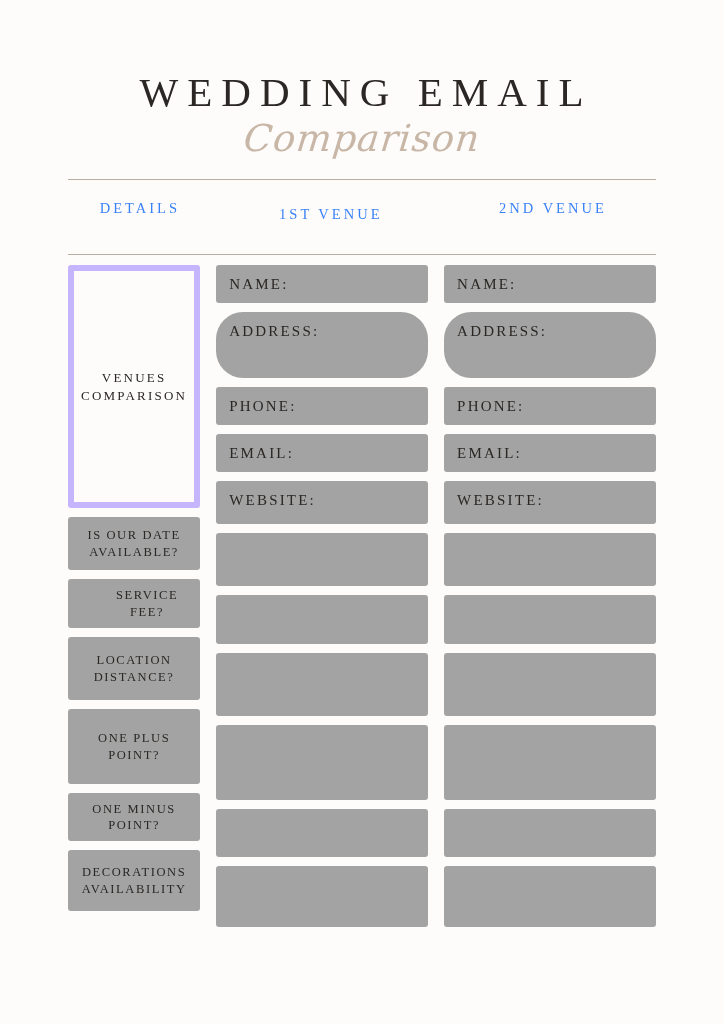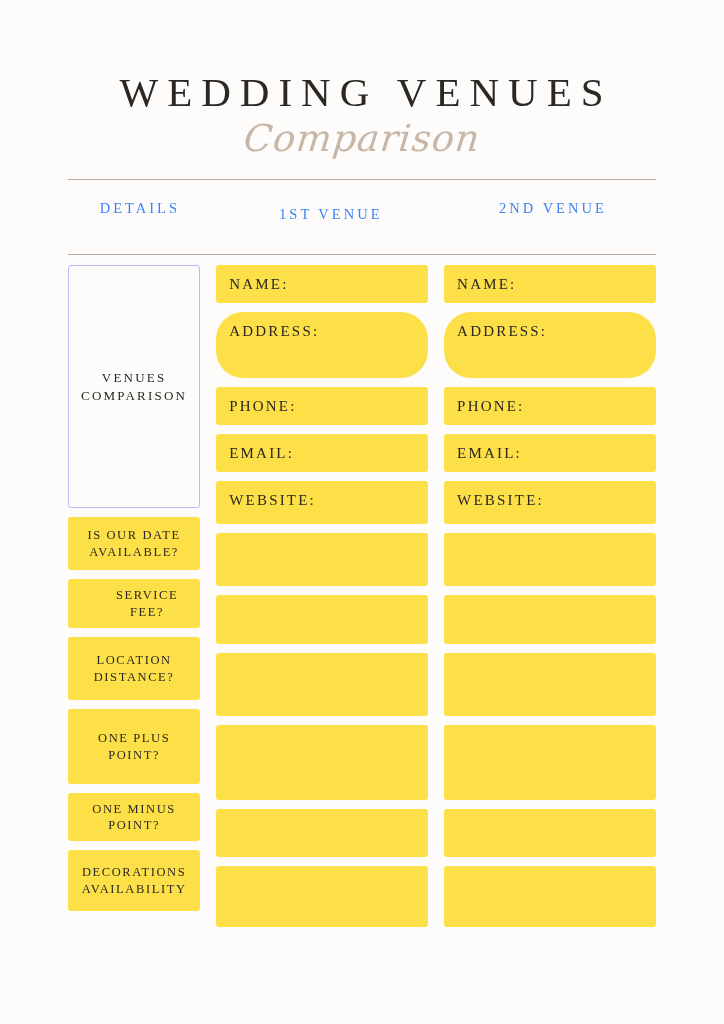--- a/index.html
+++ b/index.html
@@ -77,42 +77,42 @@
   }
   .col {
     display: flex;
     flex-direction: column;
   }
   .col.details { width: 136px; }
   .col.venue { width: 218px; margin-left: 16px; }
   .col.venue.second { margin-left: 16px; }
 
   .cell {
-    background: #fde047;
+    background: #a3a3a3;
     border-radius: 3px;
     margin-bottom: 9px;
     box-sizing: border-box;
   }
 
   .label-cell {
     display: flex;
     align-items: center;
     justify-content: center;
     text-align: center;
     font-size: 12.5px;
     letter-spacing: 1.6px;
     color: #2a2724;
     text-transform: uppercase;
     line-height: 1.35;
     padding: 4px 6px;
   }
 
   .big-label {
     background: #fdfcfa;
-    border: 1px solid #c4b5fd;
+    border: 6px solid #c4b5fd;
     height: 243px;
     font-size: 13px;
     letter-spacing: 2.2px;
   }
 
   .field-cell {
     display: flex;
     align-items: flex-start;
     padding: 11px 13px 0 13px;
     font-size: 15px;
@@ -135,21 +135,21 @@
   .h-row6 { height: 61px; }
 
   .blank-cell { }
 </style>
 </head>
 <body>
 
 <div class="page">
 
   <div class="header">
-    <div class="title">WEDDING VENUES</div>
+    <div class="title">WEDDING EMAIL</div>
     <div class="subtitle">Comparison</div>
   </div>
 
   <div class="rule"></div>
 
   <div class="col-heads">
     <div class="col-head col-details">DETAILS</div>
     <div class="col-head col-v1">1ST VENUE</div>
     <div class="col-head col-v2">2ND VENUE</div>
   </div>

